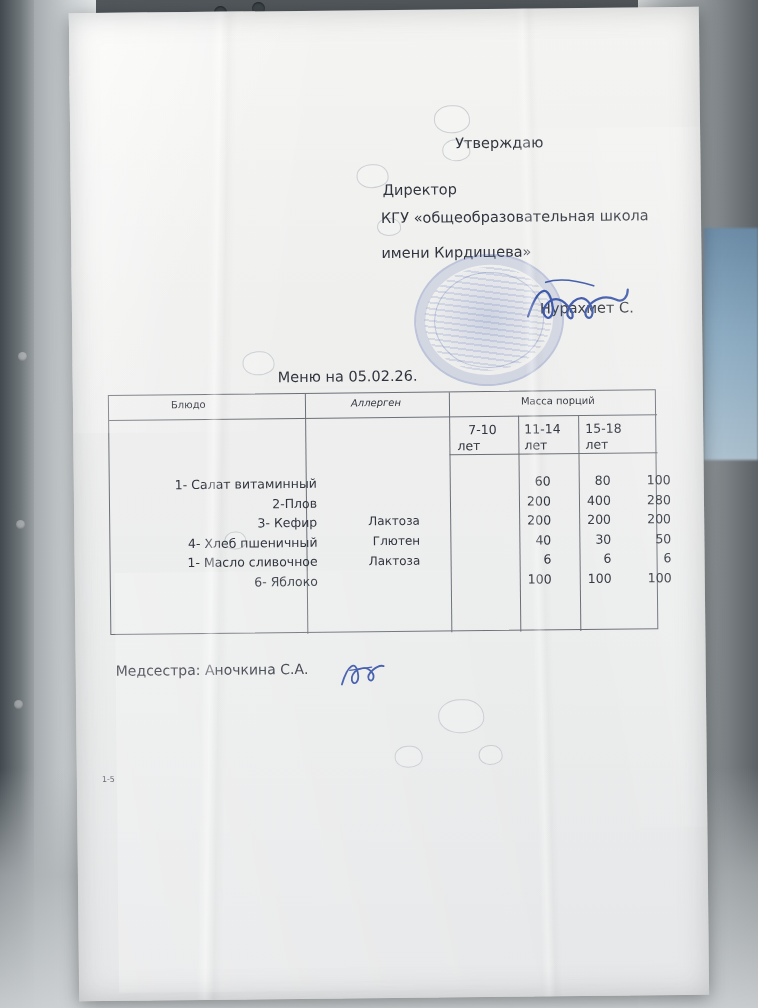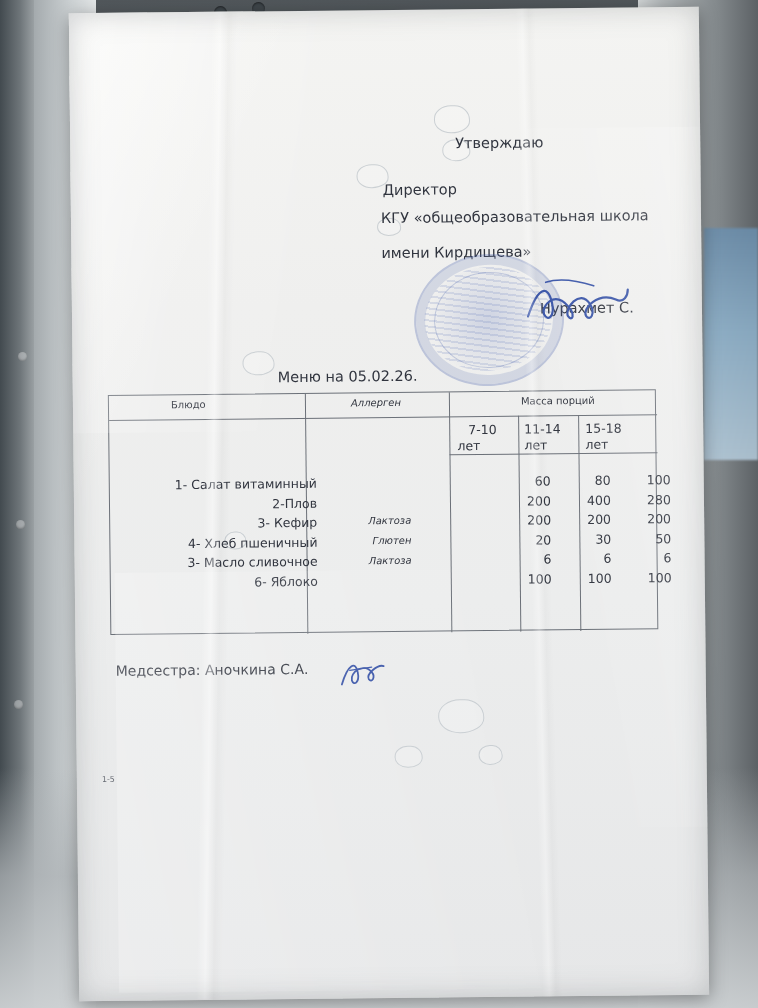--- a/index.html
+++ b/index.html
@@ -203,21 +203,21 @@
   .cell {
     position: absolute;
     font-family: "DejaVu Sans", "Liberation Sans", sans-serif;
     color: #31353f;
     font-size: 12.5px;
     white-space: nowrap;
   }
   .hdr { font-size: 10px; }
 
   .dish-list { left: 65px; top: 80px; line-height: 19.5px; font-size: 12.5px; }
-  .aller-list { left: 258px; top: 118px; line-height: 20px; font-size: 10px; font-style: italic; }
+  .aller-list { left: 258px; top: 118px; line-height: 20px; font-size: 12px; }
   .col-a { left: 417px; top: 80px; line-height: 19.5px; font-size: 12.5px; }
   .col-b { left: 477px; top: 80px; line-height: 19.5px; font-size: 12.5px; }
   .col-c { left: 537px; top: 80px; line-height: 19.5px; font-size: 12.5px; }
 
   .nurse { left: 40px; top: 650px; font-size: 14px; }
   .pagecode { left: 25px; top: 762px; font-size: 8px; color: #6a6e76; }
 
   .blk { display: block; text-align: right; }
 </style>
 </head>
@@ -286,35 +286,35 @@
         <div class="cell" style="left:415px; top:30px;">11-14</div>
         <div class="cell" style="left:415px; top:46px;">лет</div>
         <div class="cell" style="left:476px; top:30px;">15-18</div>
         <div class="cell" style="left:476px; top:46px;">лет</div>
 
         <div class="cell dish-list">
           <span class="blk">1- Салат витаминный</span>
           <span class="blk">2-Плов</span>
           <span class="blk">3- Кефир</span>
           <span class="blk">4- Хлеб пшеничный</span>
-          <span class="blk">3- Масло сливочное</span>
+          <span class="blk">1- Масло сливочное</span>
           <span class="blk">6- Яблоко</span>
         </div>
 
         <div class="cell aller-list">
           <span class="blk">Лактоза</span>
           <span class="blk">Глютен</span>
           <span class="blk">Лактоза</span>
         </div>
 
         <div class="cell col-a">
           <span class="blk">60</span>
           <span class="blk">200</span>
           <span class="blk">200</span>
-          <span class="blk">20</span>
+          <span class="blk">40</span>
           <span class="blk">6</span>
           <span class="blk">100</span>
         </div>
         <div class="cell col-b">
           <span class="blk">80</span>
           <span class="blk">400</span>
           <span class="blk">200</span>
           <span class="blk">30</span>
           <span class="blk">6</span>
           <span class="blk">100</span>

